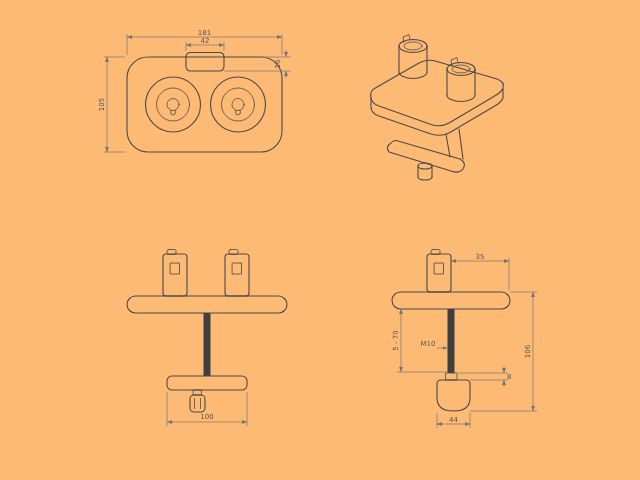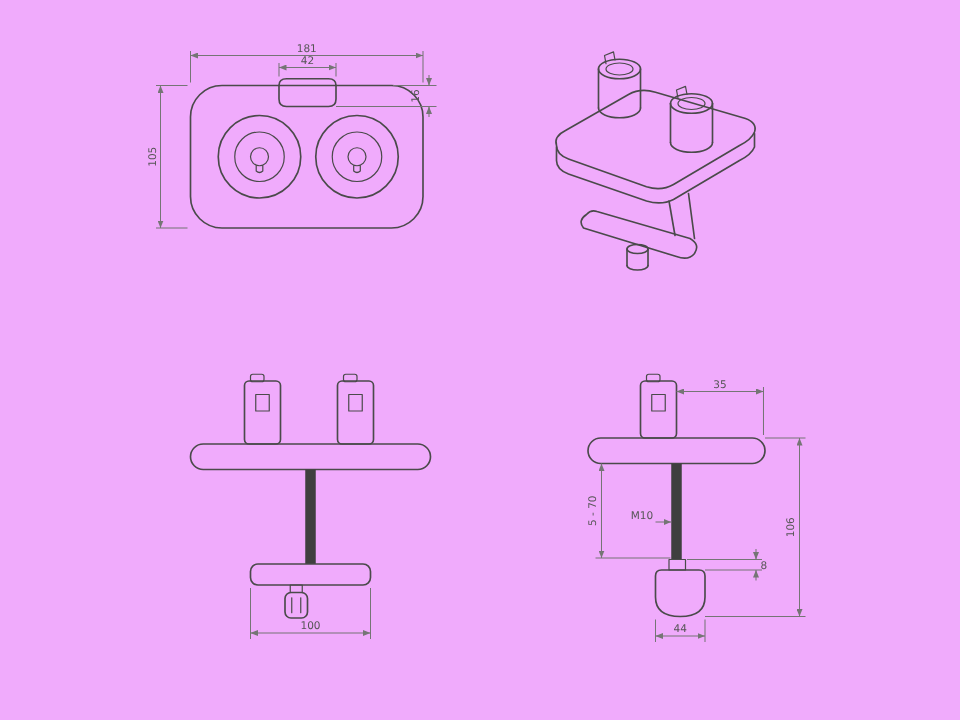--- a/index.html
+++ b/index.html
@@ -1,16 +1,16 @@
 <!DOCTYPE html>
 <html><head>
 <meta charset="utf-8">
 <style>
   html,body{margin:0;padding:0;background:#ffffff;}
-  .canvas{position:relative;width:640px;height:480px;background:#f0abfc;overflow:hidden;}
+  .canvas{position:relative;width:640px;height:480px;background:#fdba74;overflow:hidden;}
   svg{display:block;}
   .ol{fill:none;stroke:#4a4a4a;stroke-width:1.1;stroke-linejoin:round;stroke-linecap:round;}
   .thin{stroke-width:0.8;}
   .dim{fill:none;stroke:#757575;stroke-width:0.7;}
   .dtxt{font-family:"DejaVu Sans",sans-serif;font-size:7px;fill:#555555;stroke:none;}
   .mid{text-anchor:middle;}
   .dark{fill:#3f3f3f;stroke:none;}
 </style>
 </head>
 <body>

